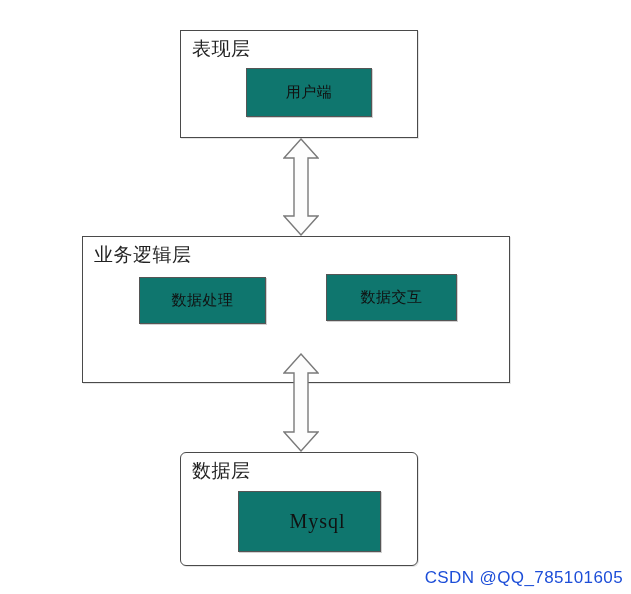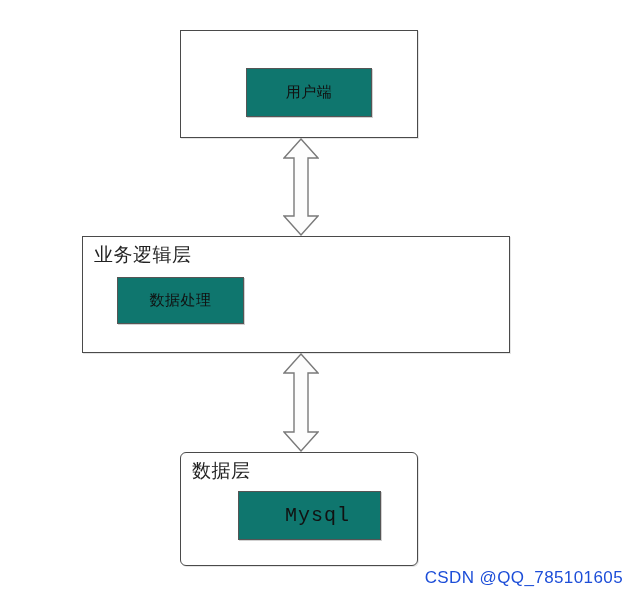--- a/index.html
+++ b/index.html
@@ -34,21 +34,21 @@
     left: 180px;
     top: 30px;
     width: 238px;
     height: 108px;
   }
 
   .layer-business {
     left: 82px;
     top: 236px;
     width: 428px;
-    height: 117px;
+    height: 147px;
   }
 
   .layer-data {
     left: 180px;
     top: 452px;
     width: 238px;
     height: 114px;
     border-radius: 6px;
   }
 
@@ -80,39 +80,39 @@
   }
 
   .box-client {
     left: 65px;
     top: 37px;
     width: 126px;
     height: 49px;
   }
 
   .box-process {
-    left: 34px;
+    left: 56px;
     top: 40px;
     width: 127px;
     height: 47px;
   }
 
   .box-interact {
     left: 243px;
     top: 37px;
     width: 131px;
     height: 47px;
   }
 
   .box-mysql {
     left: 57px;
     top: 38px;
     width: 143px;
-    height: 49px;
-    font-family: Liberation Mono, monospace;
+    height: 61px;
+    font-family: Liberation Serif, serif;
     font-size: 20px;
     letter-spacing: 1px;
     padding-left: 16px;
   }
 
   
   .arrow {
     position: absolute;
     left: 283px;
     width: 36px;
@@ -145,32 +145,34 @@
     letter-spacing: 0.4px;
     white-space: nowrap;
   }
 </style>
 </head>
 <body>
 
 <div class="diagram">
 
   <div class="layer layer-presentation">
+    <div class="layer-title">表现层</div>
     <div class="inner-box box-client">用户端</div>
   </div>
 
   <div class="arrow arrow-top">
     <svg viewBox="0 0 36 98" preserveAspectRatio="none">
       <polygon points="18,1 35,20 25,20 25,78 35,78 18,97 1,78 11,78 11,20 1,20" fill="#fdfdfd" stroke="#7a7a7a" stroke-width="1.4" stroke-linejoin="miter"></polygon>
     </svg>
   </div>
 
   <div class="layer layer-business">
     <div class="layer-title">业务逻辑层</div>
     <div class="inner-box box-process">数据处理</div>
+    <div class="inner-box box-interact">数据交互</div>
   </div>
 
   <div class="arrow arrow-bottom">
     <svg viewBox="0 0 36 99" preserveAspectRatio="none">
       <polygon points="18,1 35,20 25,20 25,79 35,79 18,98 1,79 11,79 11,20 1,20" fill="#fdfdfd" stroke="#7a7a7a" stroke-width="1.4" stroke-linejoin="miter"></polygon>
     </svg>
   </div>
 
   <div class="layer layer-data">
     <div class="layer-title">数据层</div>

